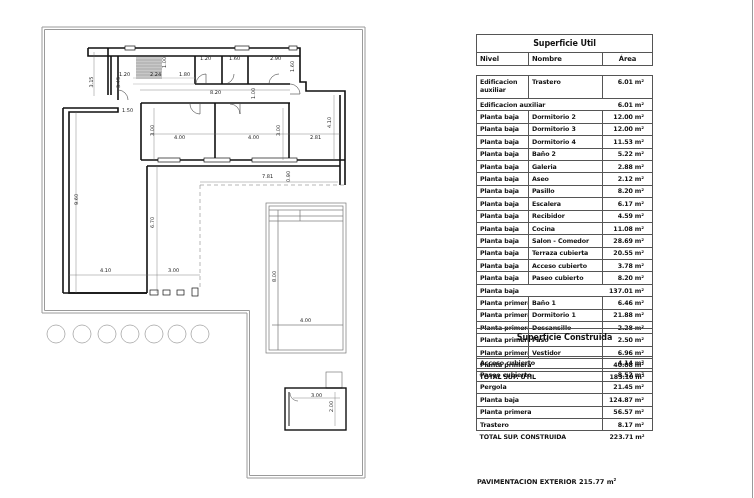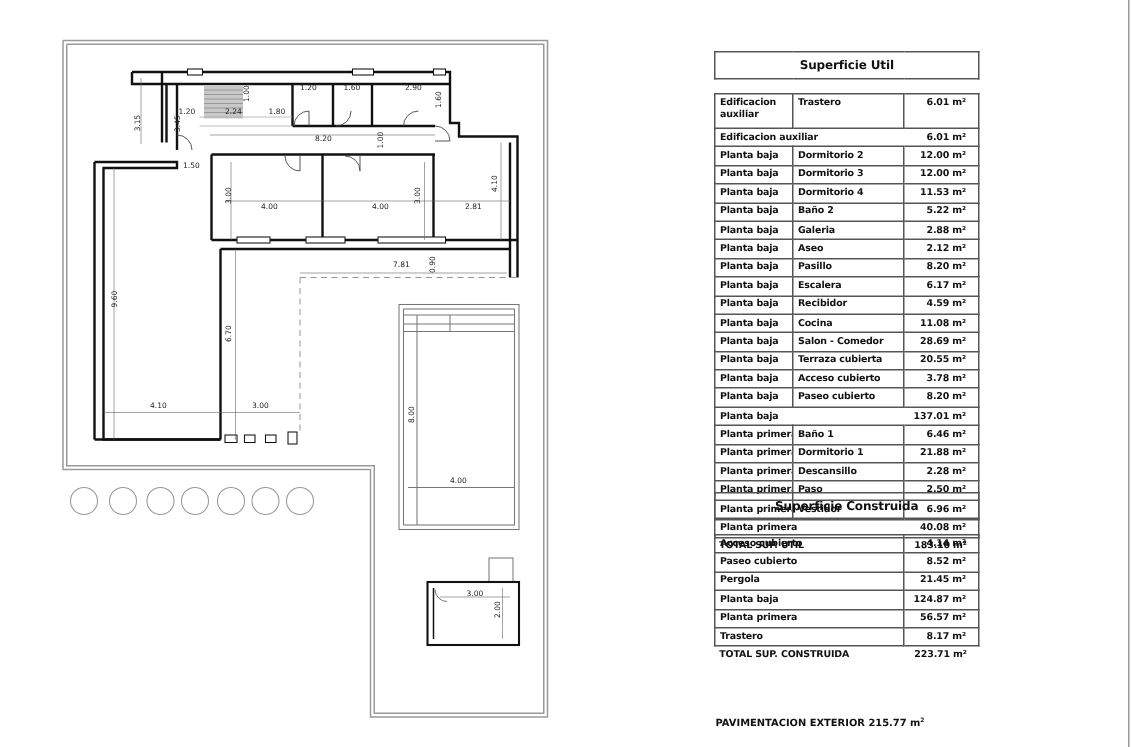--- a/index.html
+++ b/index.html
@@ -186,20 +186,25 @@
   <table>
     <colgroup>
         <col style="width:52px">
         <col style="width:74px">
         <col style="width:50px">
       </colgroup>
     <tbody>
         <tr class="title">
           <td colspan="3">Superficie Util</td>
         </tr>
+    <tr class="hdr">
+      <td>Nivel</td>
+      <td>Nombre</td>
+      <td class="area">Área</td>
+    </tr>
   </tbody>
     </table>
   <table style="margin-top:9px;">
     <colgroup>
         <col style="width:52px">
         <col style="width:74px">
         <col style="width:50px">
       </colgroup>
     <tbody>
         <tr class="tall">

